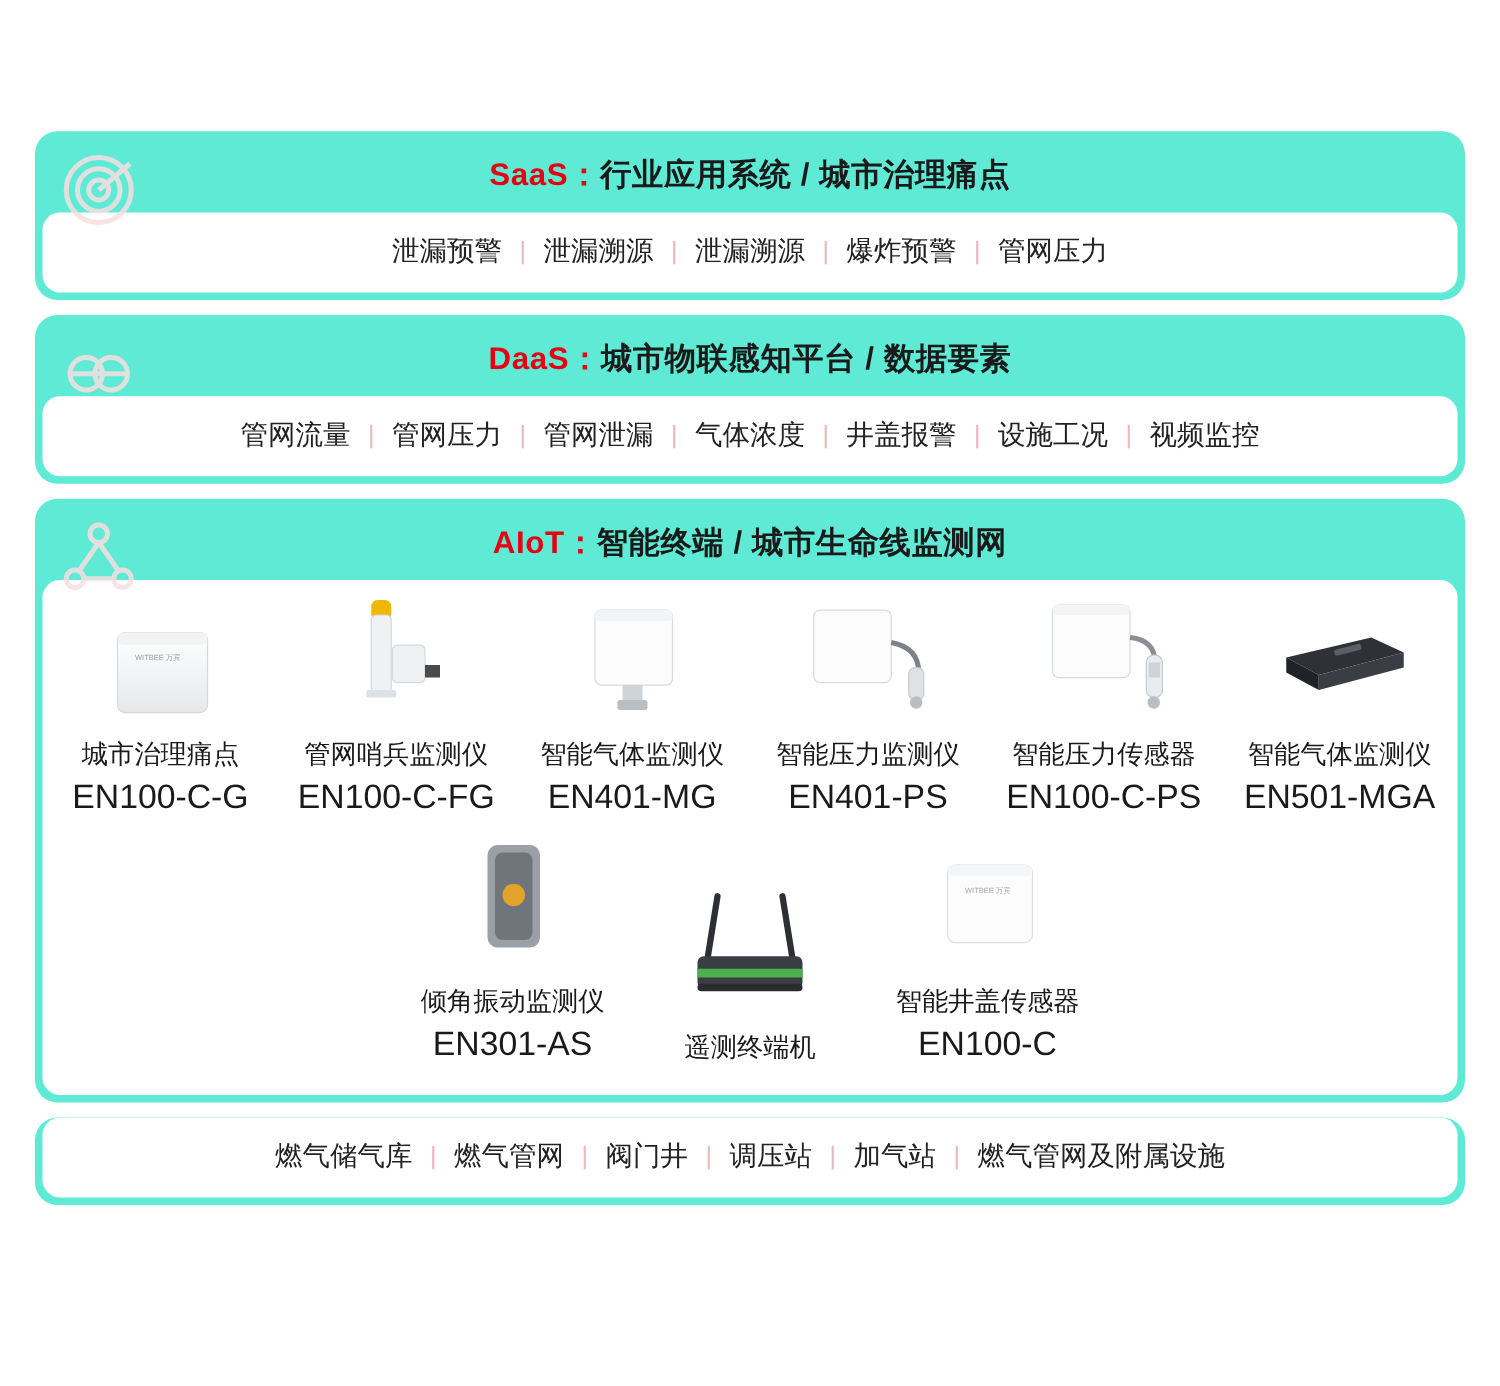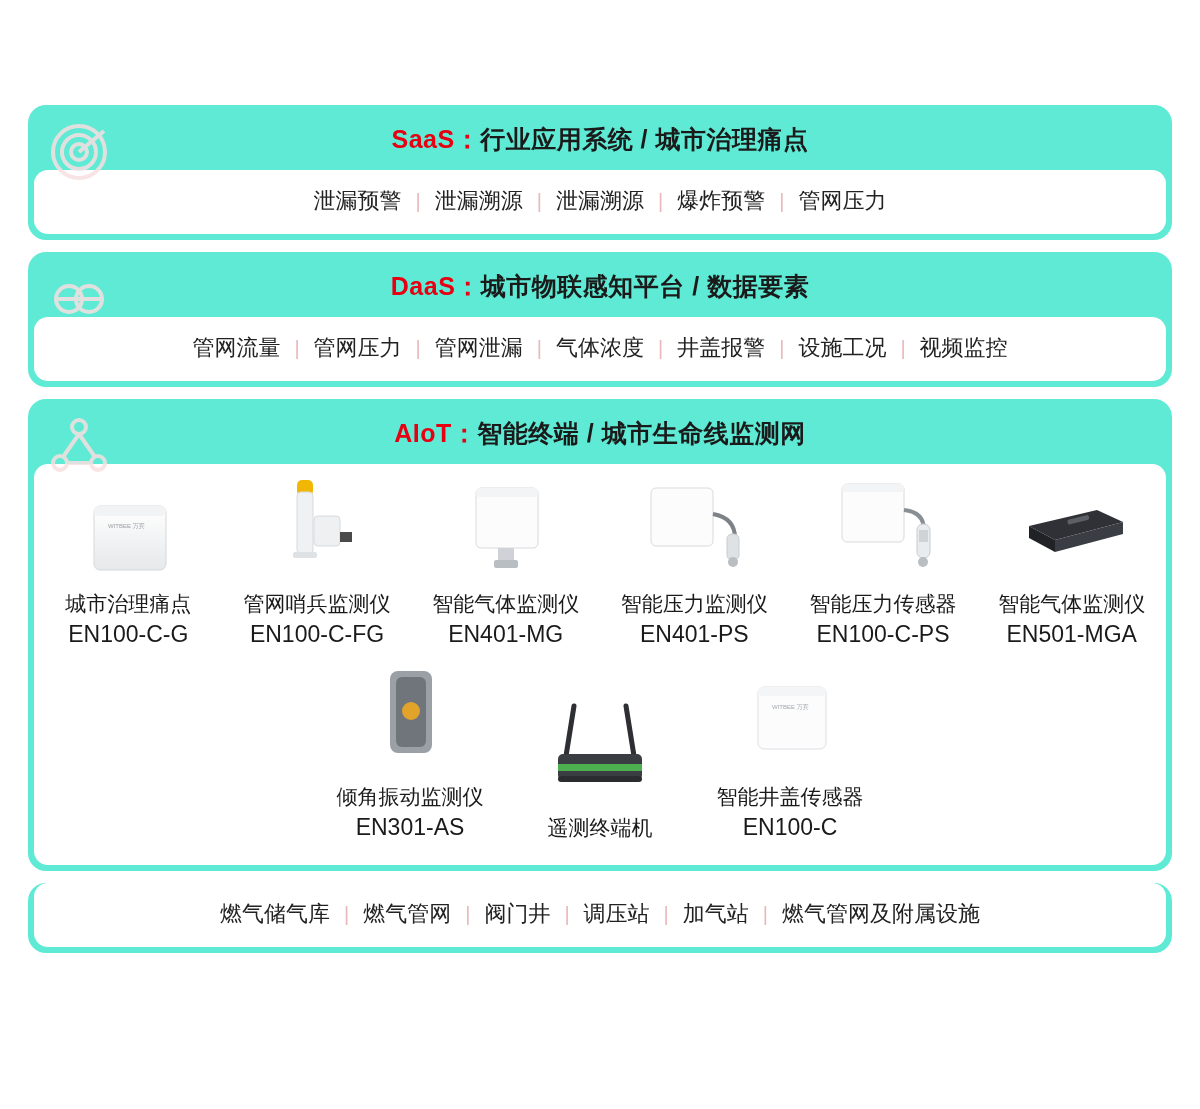--- a/index.html
+++ b/index.html
@@ -104,21 +104,21 @@
     justify-content: center;
     margin-bottom: 8px;
   }
   .dev-name {
     font-size: 21px;
     color: #1a1a1a;
     line-height: 1.38;
     white-space: nowrap;
   }
   .dev-model {
-    font-size: 23px;
+    font-size: 27px;
     color: #1a1a1a;
     line-height: 1.38;
     white-space: nowrap;
   }
 
   
   .bottom-title {
     text-align: center;
     font-size: 25px;
     font-weight: bold;

